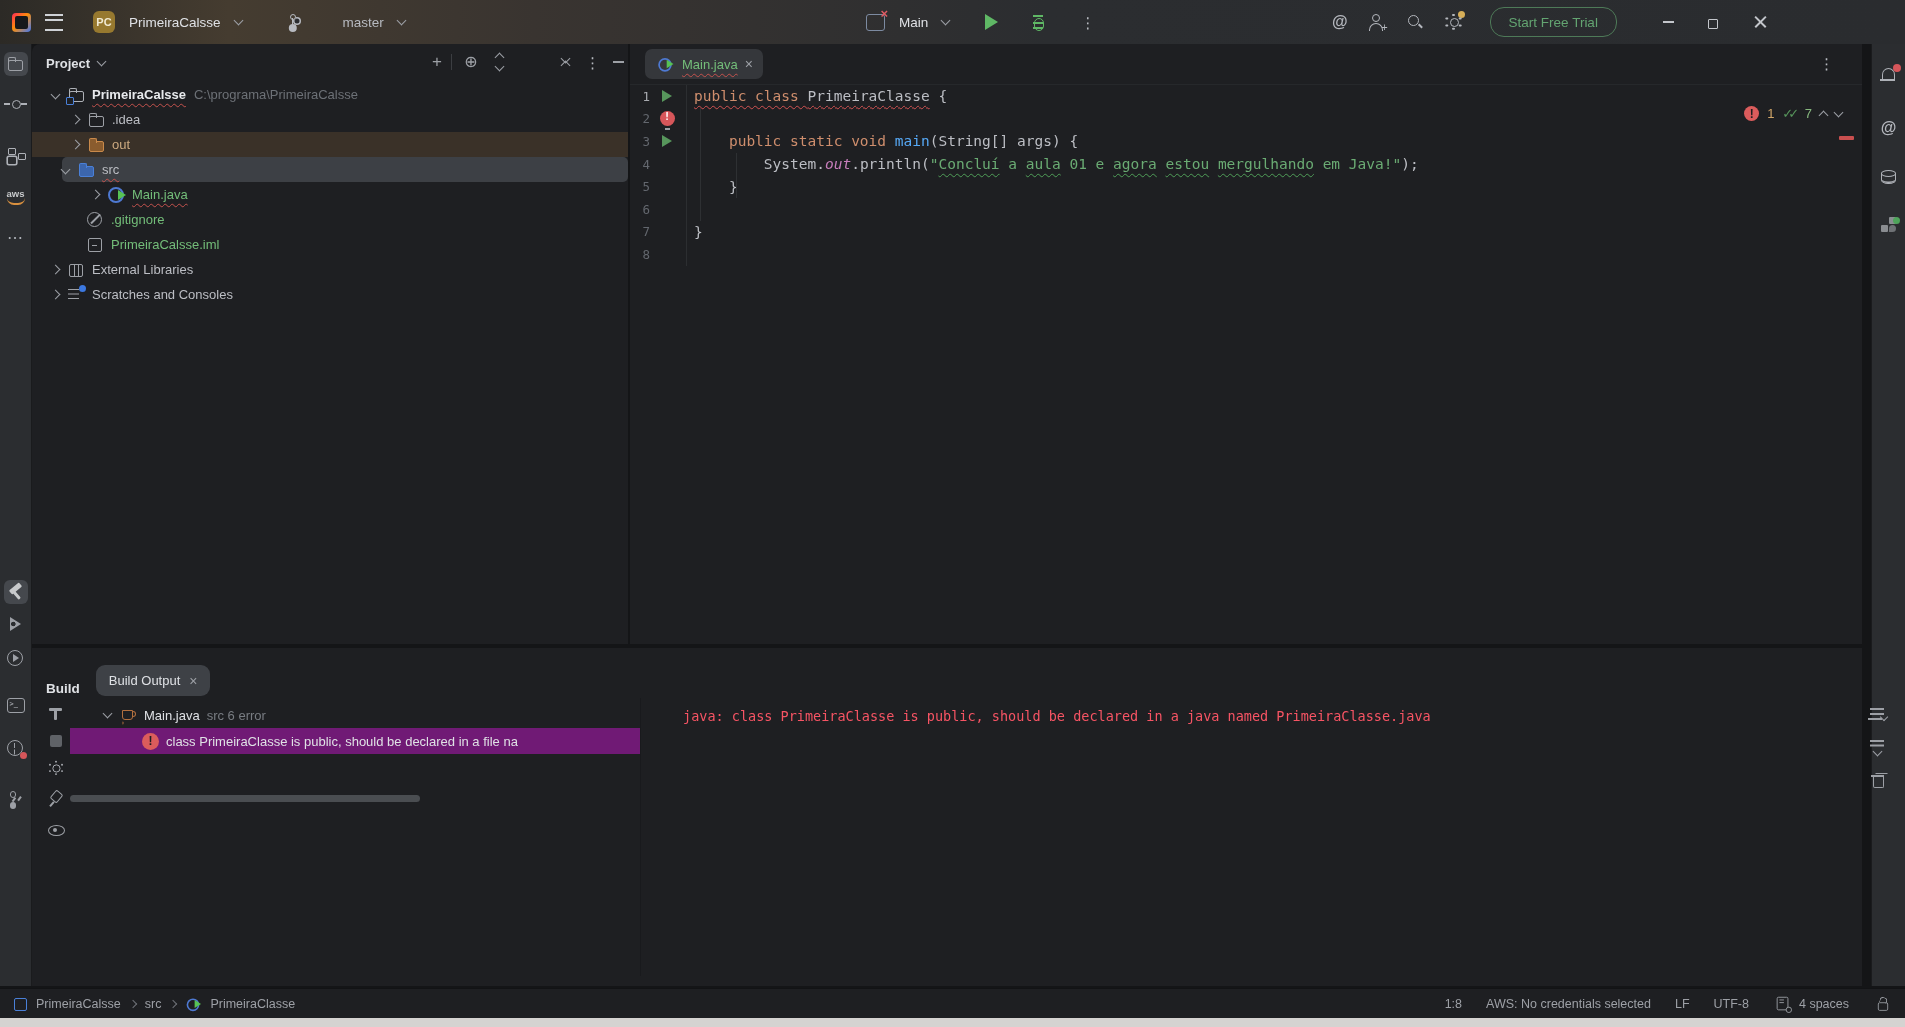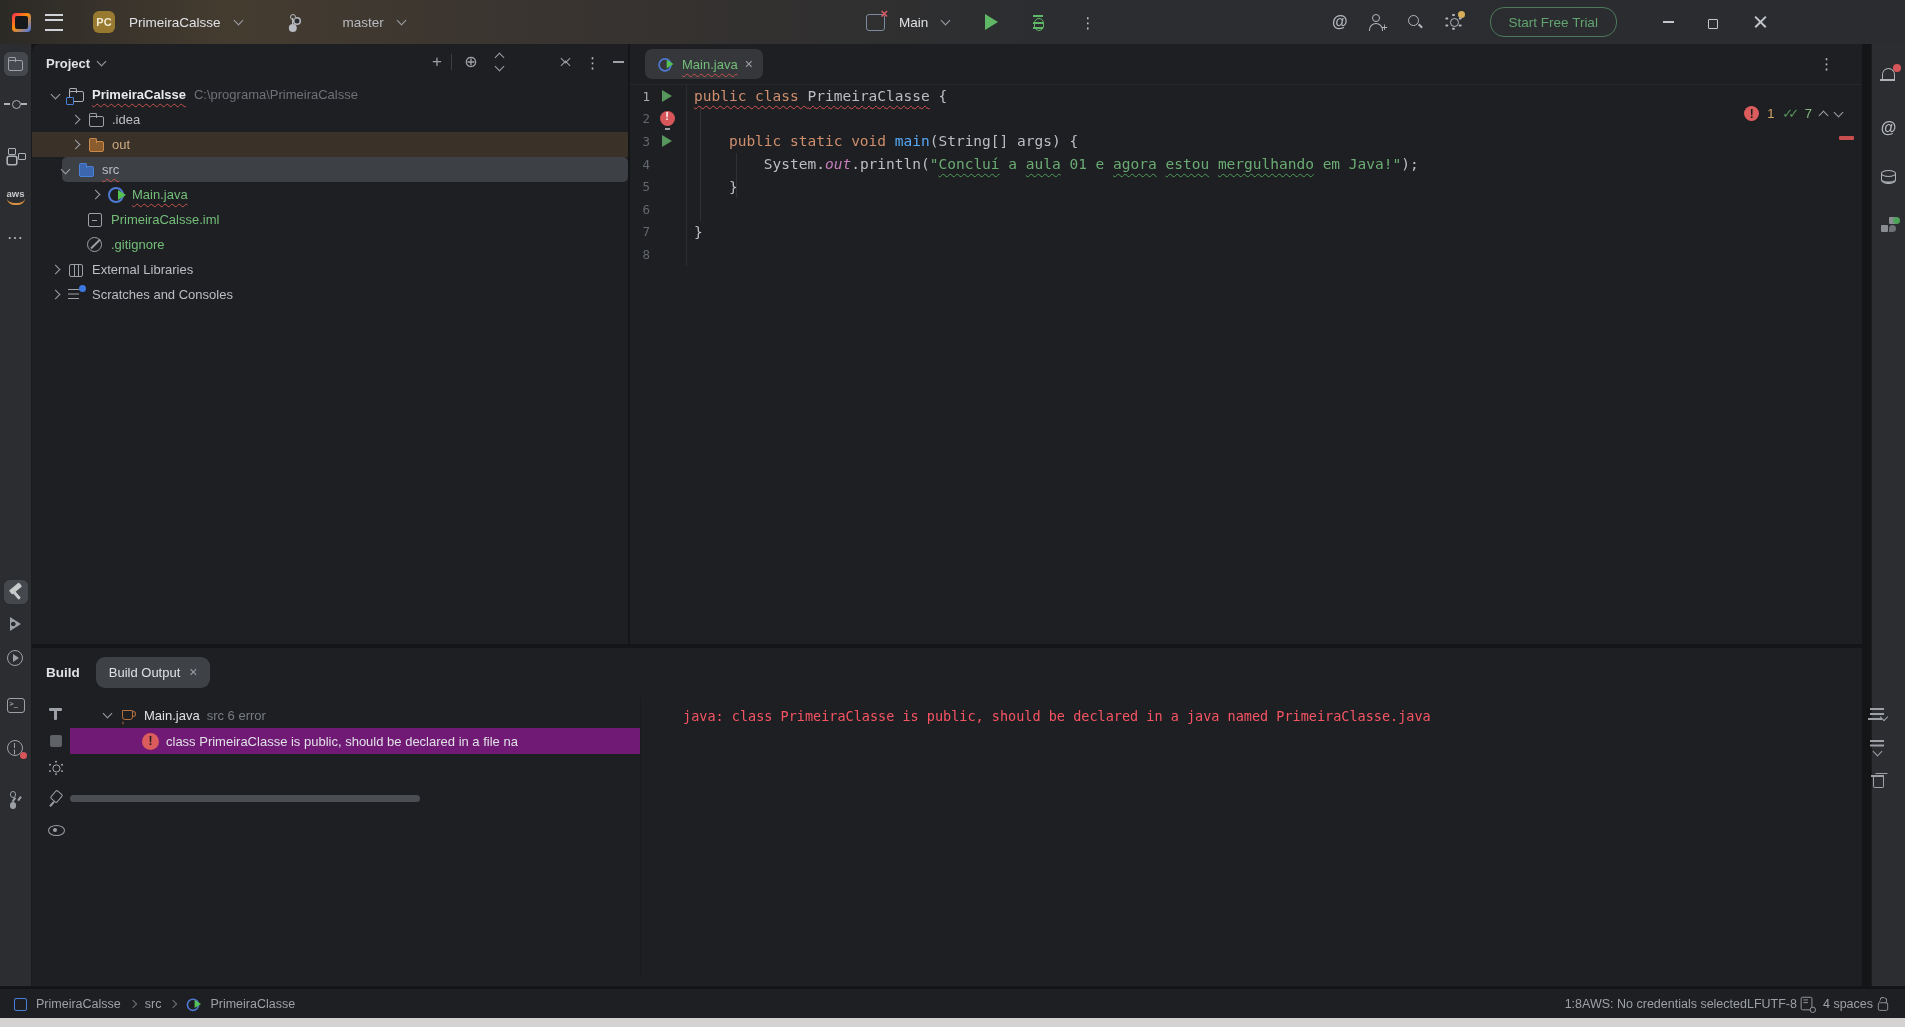--- a/index.html
+++ b/index.html
@@ -187,42 +187,42 @@
   .fld{color:#c77dbb;font-style:italic;}
   .ue{text-decoration:underline;text-decoration-style:wavy;text-decoration-color:#d25252;text-decoration-thickness:1px;text-underline-offset:3.5px;}
   .ut{text-decoration:underline;text-decoration-style:wavy;text-decoration-color:#4f9e58;text-decoration-thickness:1px;text-underline-offset:3.5px;}
   .guide{position:absolute;width:1px;background:#2e3033;}
   .inspect{position:absolute;right:20px;top:62px;display:flex;align-items:center;gap:8px;font-size:13px;}
   .insp-num1{color:#d0a568;} .insp-num2{color:#87b87f;}
   .dblcheck{color:#57965c;font-size:13px;letter-spacing:-5px;margin-right:4px;}
   .stripe-mark{position:absolute;right:8px;top:92px;width:15px;height:4px;background:#c94f4f;border-radius:1px;}
   
   .build{left:32px;top:648px;width:1830px;height:338px;}
-  .bhead{height:48px;display:flex;align-items:center;padding-left:14px;gap:16px;}
+  .bhead{height:48px;display:flex;align-items:flex-end;padding-left:14px;gap:16px;}
   .bhead-title{font-size:13.5px;font-weight:bold;color:#dfe1e5;}
   .bpill{height:31px;background:#3e4146;border-radius:9px;display:flex;align-items:center;gap:9px;padding:0 13px;}
   .bpill-label{font-size:13px;color:#dfe1e5;}
   .btoolbar{position:absolute;left:8px;top:56px;display:flex;flex-direction:column;gap:11px;align-items:center;width:32px;}
   .btree{position:absolute;left:38px;top:54px;width:570px;}
   .brow{height:26px;display:flex;align-items:center;font-size:13px;color:#dfe1e5;white-space:nowrap;overflow:hidden;}
   .brow .cv{margin-right:8px;flex:none;}
   .brow .icn,.brow .i-err{margin-right:7px;}
   .brow.sel{background:#701a75;}
   .blabel.b{font-weight:bold;}
   .bsuffix{color:#787c82;margin-left:7px;}
   .bdivider{position:absolute;left:608px;top:50px;bottom:10px;width:1px;background:#191a1d;}
   .bconsole{position:absolute;left:651px;top:60px;right:40px;font-family:"DejaVu Sans Mono",monospace;font-size:13.5px;color:#f75464;white-space:pre;}
   .hscroll{position:absolute;left:38px;top:147px;width:350px;height:7px;border-radius:4px;background:#4a4d51;}
   .bricons{position:absolute;right:-26px;top:56px;display:flex;flex-direction:column;gap:13px;align-items:center;}
   
   .statusbar{position:absolute;left:0;right:0;top:988px;height:30px;background:#1e1f22;border-top:1px solid #121315;
      display:flex;align-items:center;font-size:12.5px;color:#9da0a6;}
   .crumbs{display:flex;align-items:center;gap:9px;padding-left:14px;}
   .crumb-sep{width:5px;height:5px;border-right:1.5px solid #6f7278;border-bottom:1.5px solid #6f7278;transform:rotate(-45deg);}
-  .sb-right{position:absolute;right:12px;display:flex;align-items:center;}
+  .sb-right{position:absolute;right:12px;display:flex;align-items:center;gap:24px;}
   .sb-item{display:flex;align-items:center;gap:6px;}
   .bottomband{position:absolute;left:0;right:0;bottom:0;height:9px;background:#d5d3d1;}
 </style>
 </head>
 <body>
 
 <div class="app">
 
   <div class="titlebar">
     <div class="tb-left">
@@ -362,27 +362,27 @@
           <span class="icn i-folder blue"></span>
           <span class="tlabel sqr">src</span>
         </div>
         <div class="trow" style="padding-left: 60px;">
           <span class="cv cv-r"></span>
           <span class="icn i-class"></span>
           <span class="tlabel grn sqr">Main.java</span>
         </div>
         <div class="trow" style="padding-left: 40px;">
           <span class="cv cv-none"></span>
+          <span class="icn i-ignore"></span>
+          <span class="tlabel grn">.gitignore</span>
+        </div>
+        <div class="trow" style="padding-left: 40px;">
+          <span class="cv cv-none"></span>
           <span class="icn i-iml"></span>
           <span class="tlabel grn">PrimeiraCalsse.iml</span>
-        </div>
-        <div class="trow" style="padding-left: 40px;">
-          <span class="cv cv-none"></span>
-          <span class="icn i-ignore"></span>
-          <span class="tlabel grn">.gitignore</span>
         </div>
         <div class="trow" style="padding-left: 20px;">
           <span class="cv cv-r"></span>
           <span class="icn i-libs"></span>
           <span class="tlabel">External Libraries</span>
         </div>
         <div class="trow" style="padding-left: 20px;">
           <span class="cv cv-r"></span>
           <span class="icn i-scratch"></span>
           <span class="tlabel">Scratches and Consoles</span>

